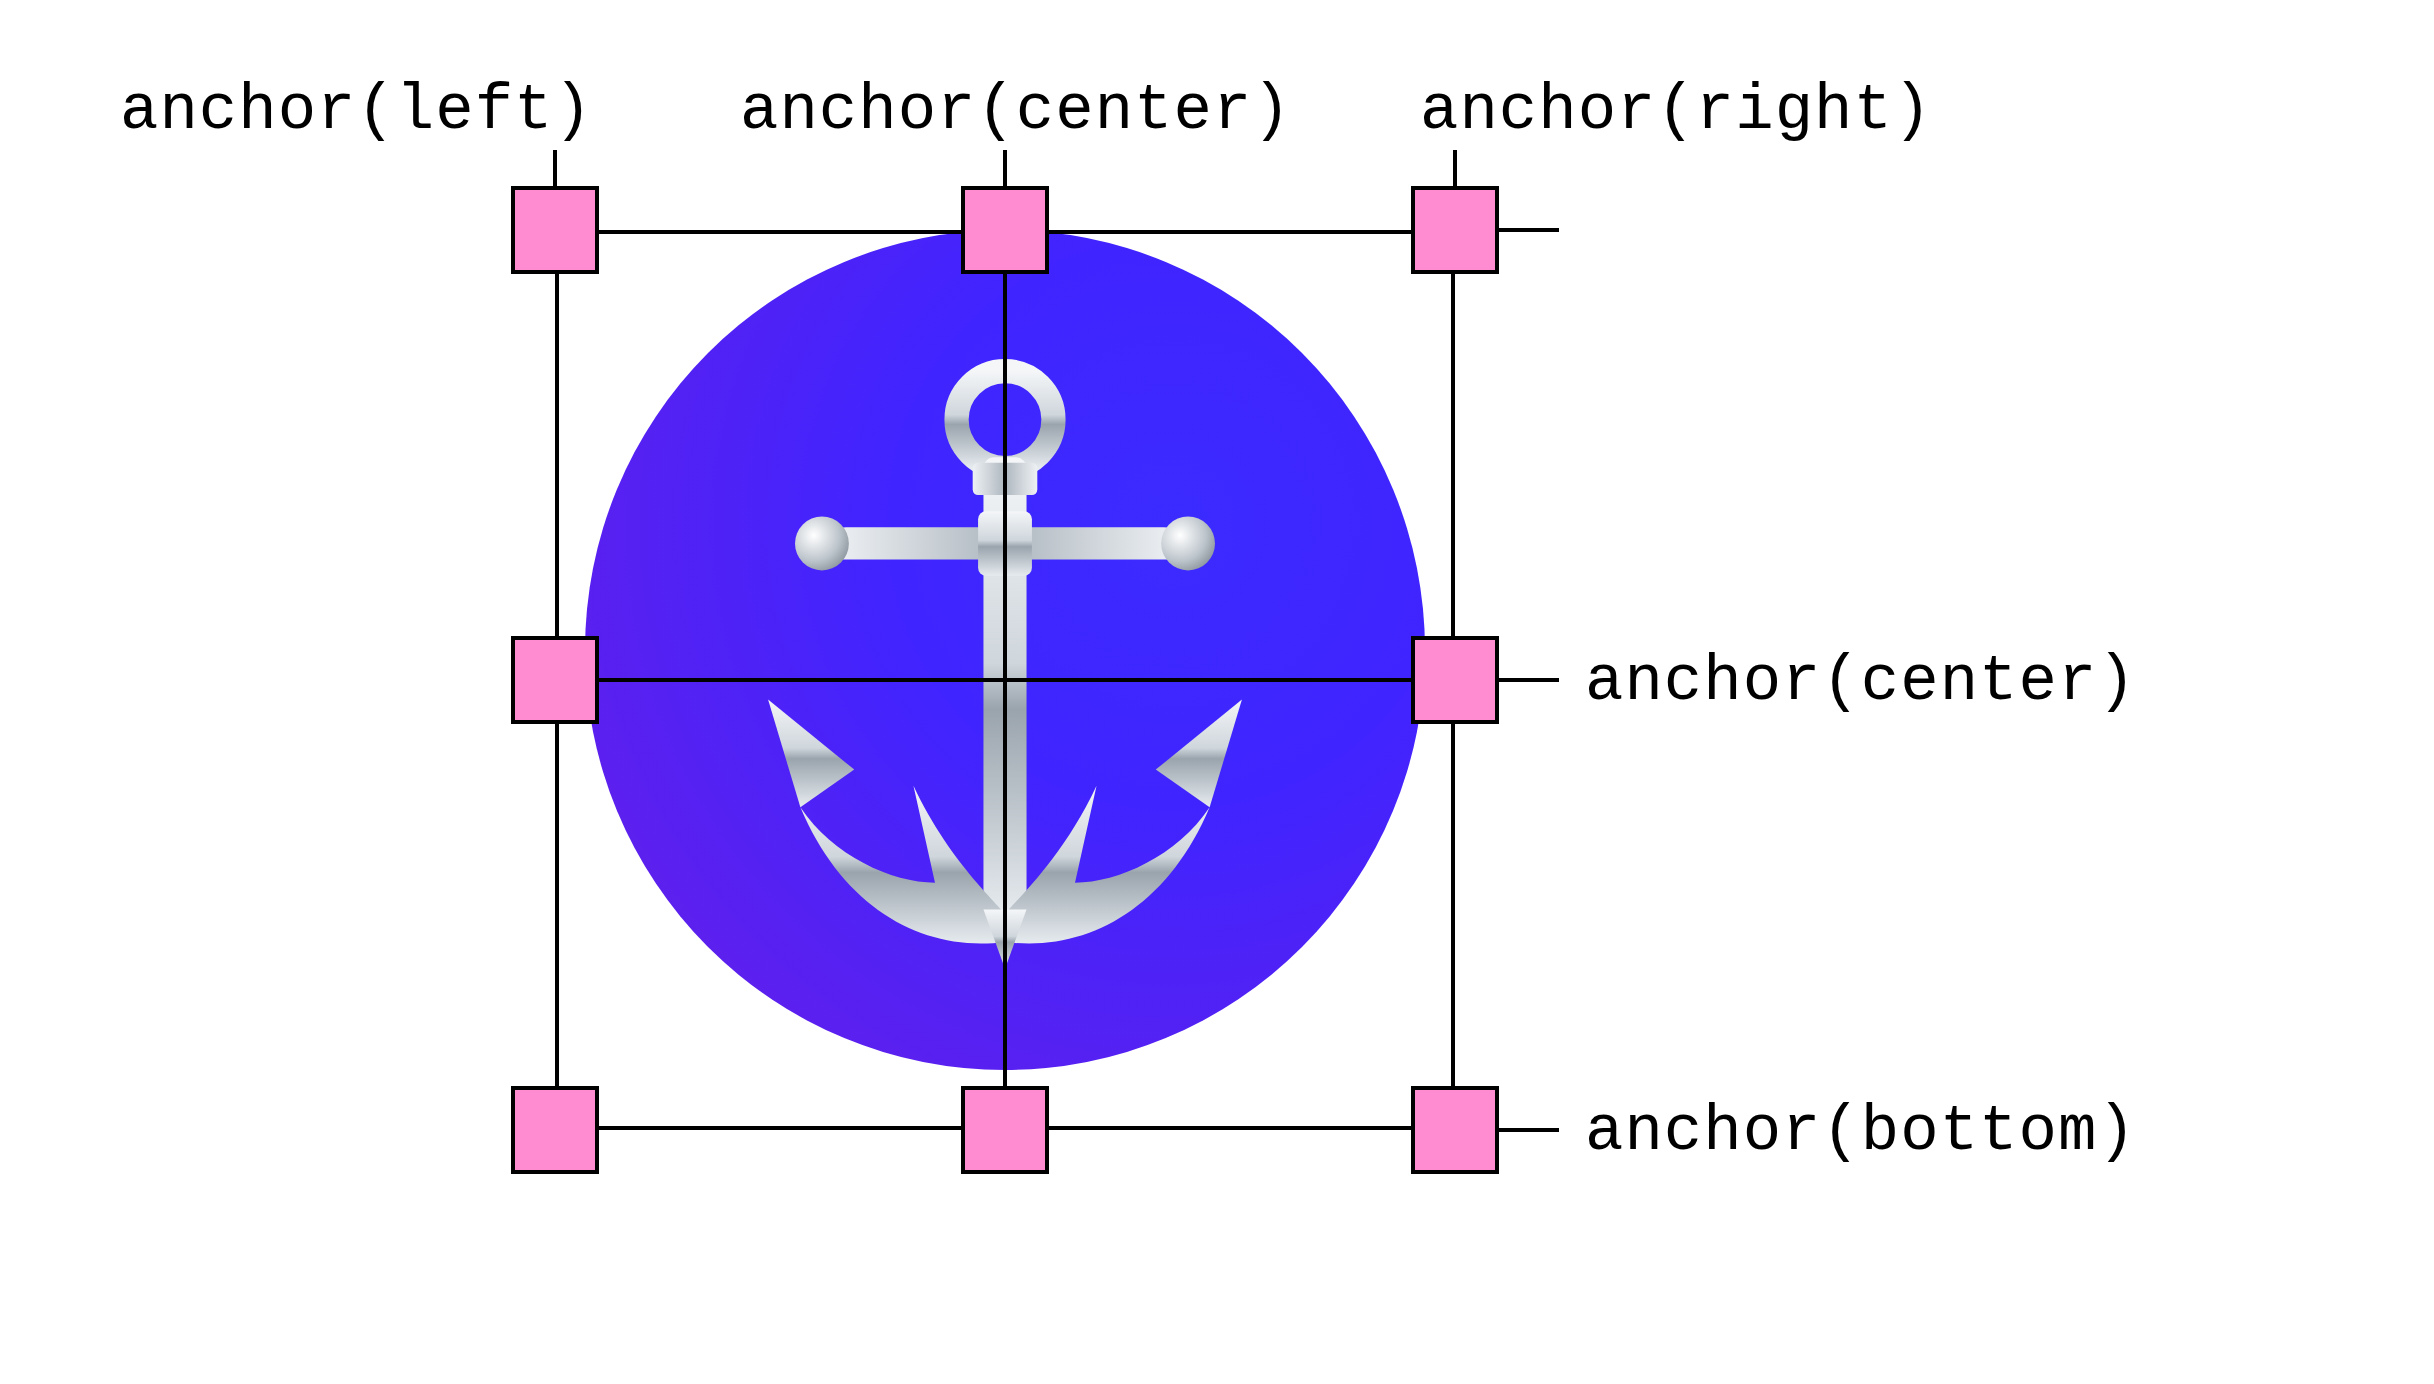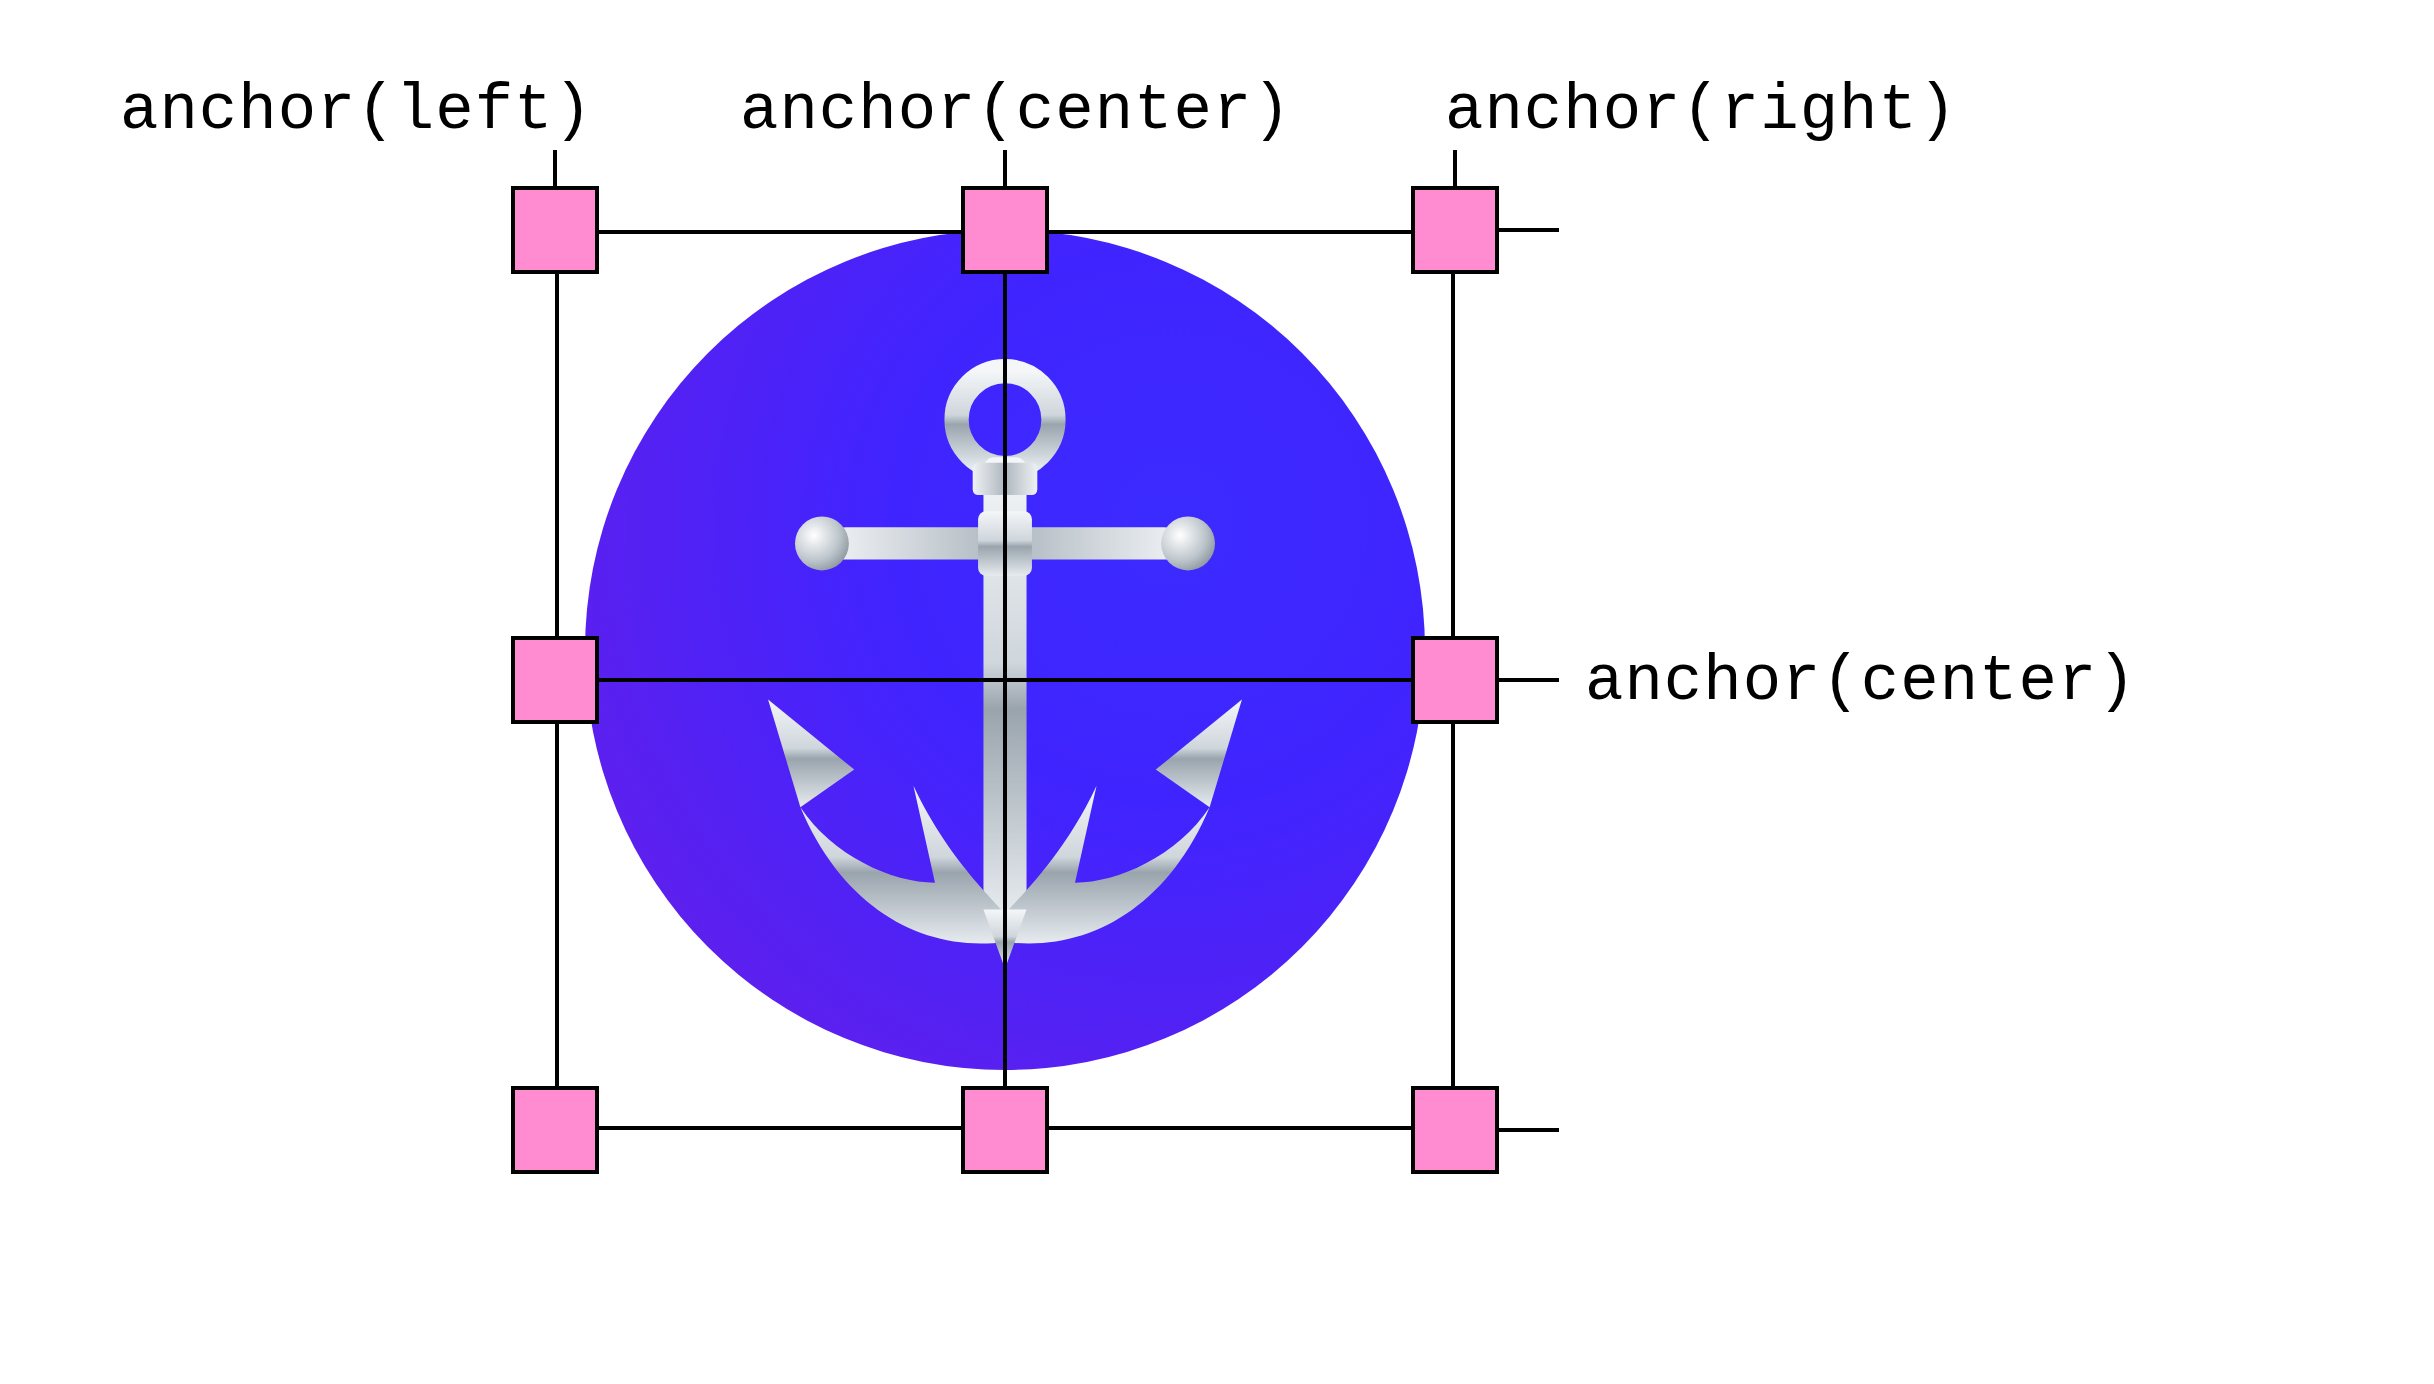--- a/index.html
+++ b/index.html
@@ -55,21 +55,21 @@
     position: absolute;
   }
 </style>
 </head>
 <body>
 
 <div class="stage">
 
   <div class="label" style="left:120px; top:75px;">anchor(left)</div>
   <div class="label" style="left:740px; top:75px;">anchor(center)</div>
-  <div class="label" style="left:1420px; top:75px;margin-left:25px;">anchor(right)</div>
+  <div class="label" style="left:1420px; top:75px;">anchor(right)</div>
 
   <div class="leader" style="left:553px; top:150px; width:4px; height:80px;"></div>
   <div class="leader" style="left:1003px; top:150px; width:4px; height:80px;"></div>
   <div class="leader" style="left:1453px; top:150px; width:4px; height:80px;"></div>
 
   <div class="circle" style="left:585px; top:230px; width:840px; height:840px;"></div>
 
   <svg class="anchor-svg" viewBox="0 0 200 260" width="580" height="700" style="left:715px; top:355px;">
     <defs>
       <linearGradient id="metalV" x1="0" y1="0" x2="0" y2="1">
@@ -133,14 +133,15 @@
   <div class="handle" style="left:1455px; top:680px;"></div>
   <div class="handle" style="left:555px;  top:1130px;"></div>
   <div class="handle" style="left:1005px; top:1130px;"></div>
   <div class="handle" style="left:1455px; top:1130px;"></div>
 
   <div class="leader" style="left:1499px; top:228px;  width:60px; height:4px;"></div>
   <div class="leader" style="left:1499px; top:678px;  width:60px; height:4px;"></div>
   <div class="leader" style="left:1499px; top:1128px; width:60px; height:4px;"></div>
 
   <div class="label" style="left:1585px; top:646px;">anchor(center)</div>
+  <div class="label" style="left:1585px; top:1096px;">anchor(bottom)</div>
 
 </div>
 
 </body></html>

